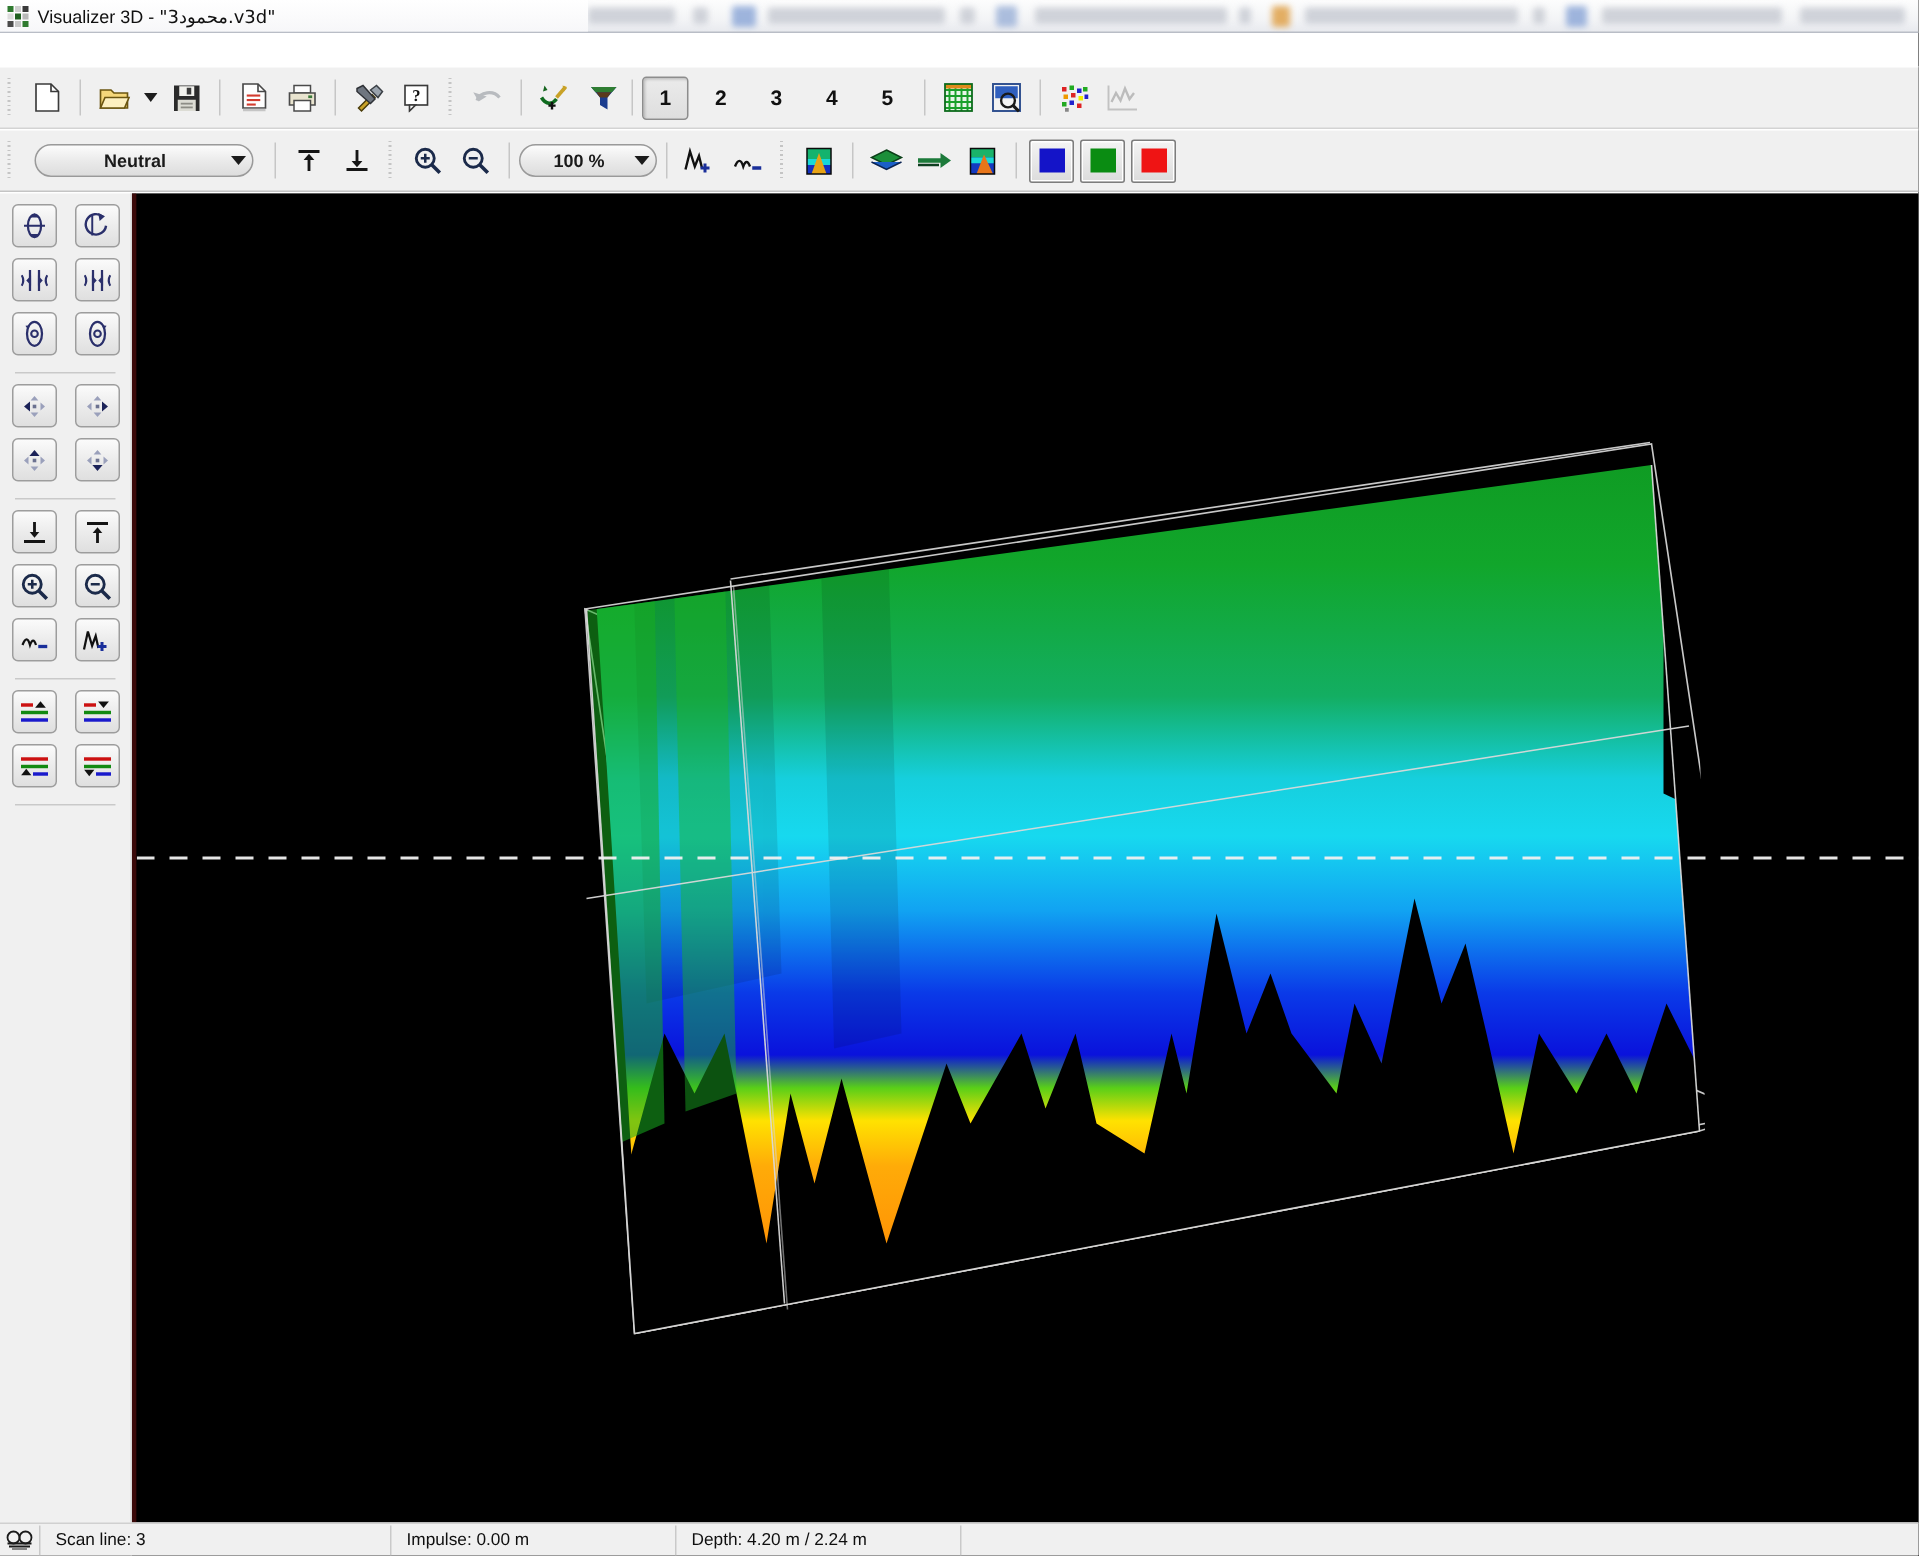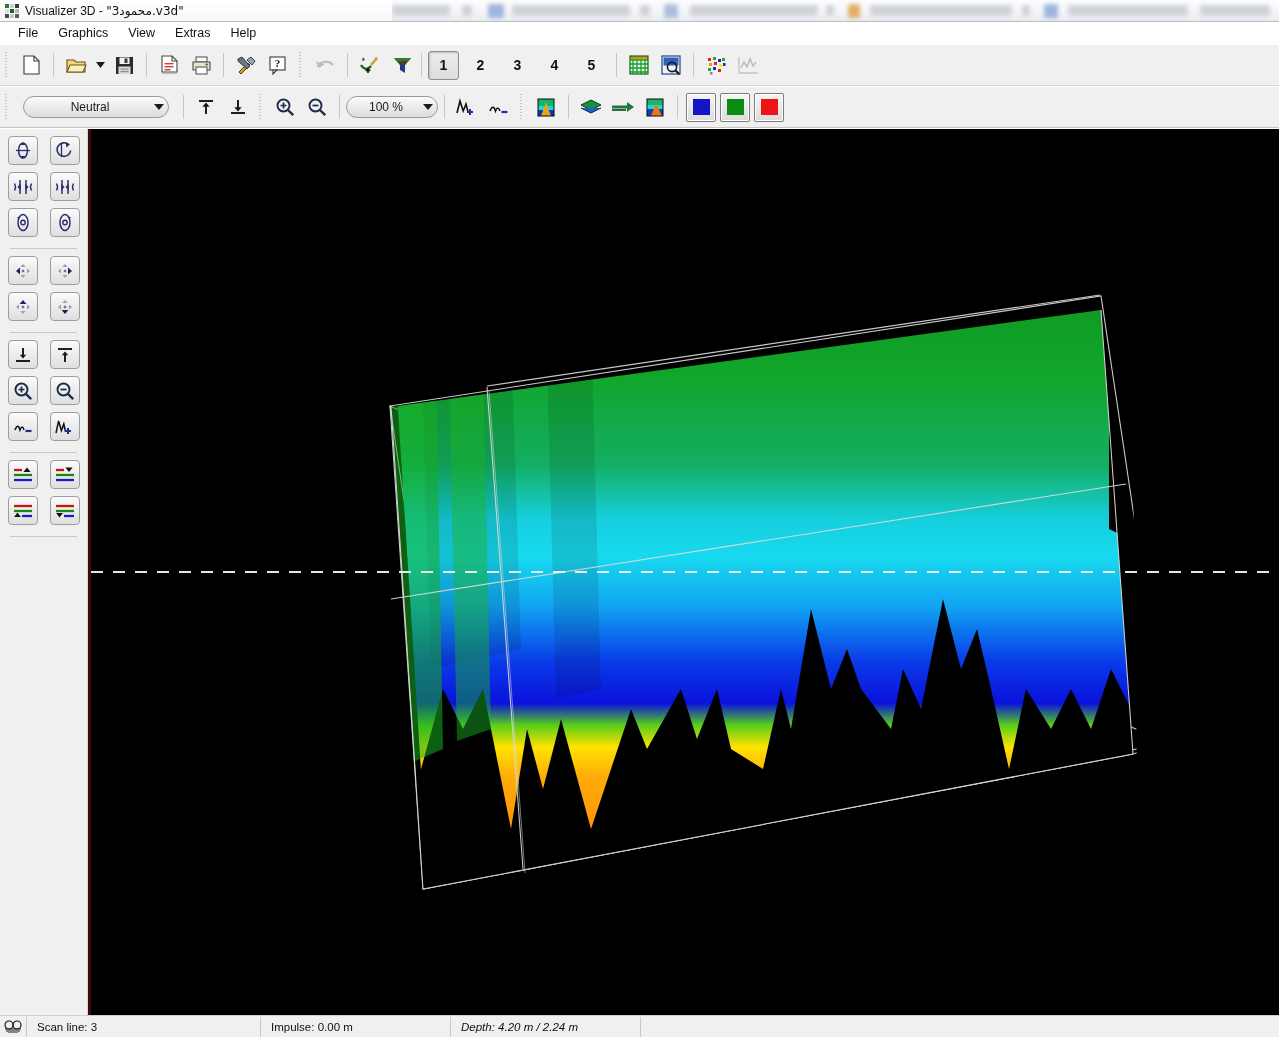--- a/index.html
+++ b/index.html
@@ -78,21 +78,21 @@
     background:linear-gradient(180deg,#ebebeb,#dedede);
     border:1px solid #8d8d8d;box-shadow:inset 1px 1px 2px rgba(0,0,0,.2);
     border-radius:3px;
   }
 
   .combo{
     height:22px;border:1px solid #9a9a9a;border-radius:11px;
     background:linear-gradient(180deg,#fcfcfc 0%,#e9e9e9 55%,#dddddd 100%);
     display:flex;align-items:center;box-sizing:border-box;flex:0 0 auto;position:relative;
   }
-  .combo .cv{flex:1;text-align:center;font-size:12px;color:#1a1a1a;padding-left:6px;}
+  .combo .cv{flex:1;text-align:center;font-size:12px;color:#1a1a1a;padding-left:6px;font-weight:bold;}
   .combo .carrow{
     width:18px;display:flex;align-items:center;justify-content:center;
   }
   .carrow b{display:block;width:0;height:0;border-left:5px solid transparent;
     border-right:5px solid transparent;border-top:6px solid #1b1b1b;}
   #combo-palette{width:146px;margin-left:8px;}
   #combo-zoom{width:92px;}
 
   .swatch{
     width:28px;height:27px;border:1px solid #7d7d7d;border-radius:2px;
@@ -132,21 +132,21 @@
     background:#f0f0f0;border-top:1px solid #d0d0d0;
     display:flex;align-items:center;box-sizing:border-box;z-index:7;
   }
   .st-icon{width:26px;display:flex;align-items:center;justify-content:center;}
   .st-cell{
     height:20px;display:flex;align-items:center;font-size:11.5px;color:#0f0f0f;
     padding-left:10px;box-sizing:border-box;border-left:1px solid #c9c9c9;
   }
   #st-scan{width:192px;}
   #st-impulse{width:190px;margin-left:42px;}
-  #st-depth{width:190px;font-style:italic;}
+  #st-depth{width:190px;}
   #st-blank{flex:1;border-left:1px solid #c9c9c9;}
 </style>
 </head>
 <body>
 
 <div id="app">
 
   <div class="bg-strip">
     <div class="bg-blob" style="left:392px;width:58px;"></div>
     <div class="bg-blob" style="left:462px;width:10px;"></div>
@@ -173,27 +173,20 @@
       <i style="left:0;top:5px;background:#dcdcdc;"></i>
       <i style="left:5px;top:5px;background:#1f5f1f;"></i>
       <i style="left:10px;top:5px;background:#b8b8b8;"></i>
       <i style="left:0;top:10px;background:#4a4a4a;"></i>
       <i style="left:5px;top:10px;background:#c8c8c8;"></i>
       <i style="left:10px;top:10px;background:#2f7a2f;"></i>
     </span>
     <span class="title-text"><span>Visualizer 3D</span><span> - </span><span class="ar">"3محمود.v3d"</span></span>
   </div>
 
-  <div class="menubar">
-    <div class="menu-item">File</div>
-    <div class="menu-item">Graphics</div>
-    <div class="menu-item">View</div>
-    <div class="menu-item">Extras</div>
-    <div class="menu-item">Help</div>
-  </div>
 
   <div class="toolbar" id="toolbar1">
     <span class="grip"></span>
 
     <div class="tbtn" title="New">
       <svg width="17" height="20" viewBox="0 0 17 20">
           <path d="M1 1h10l5 5v13H1z" fill="#fff" stroke="#3a3a3a" stroke-width="1.1"></path>
           <path d="M11 1v5h5" fill="none" stroke="#3a3a3a" stroke-width="1.1"></path>
         </svg>
     </div>

